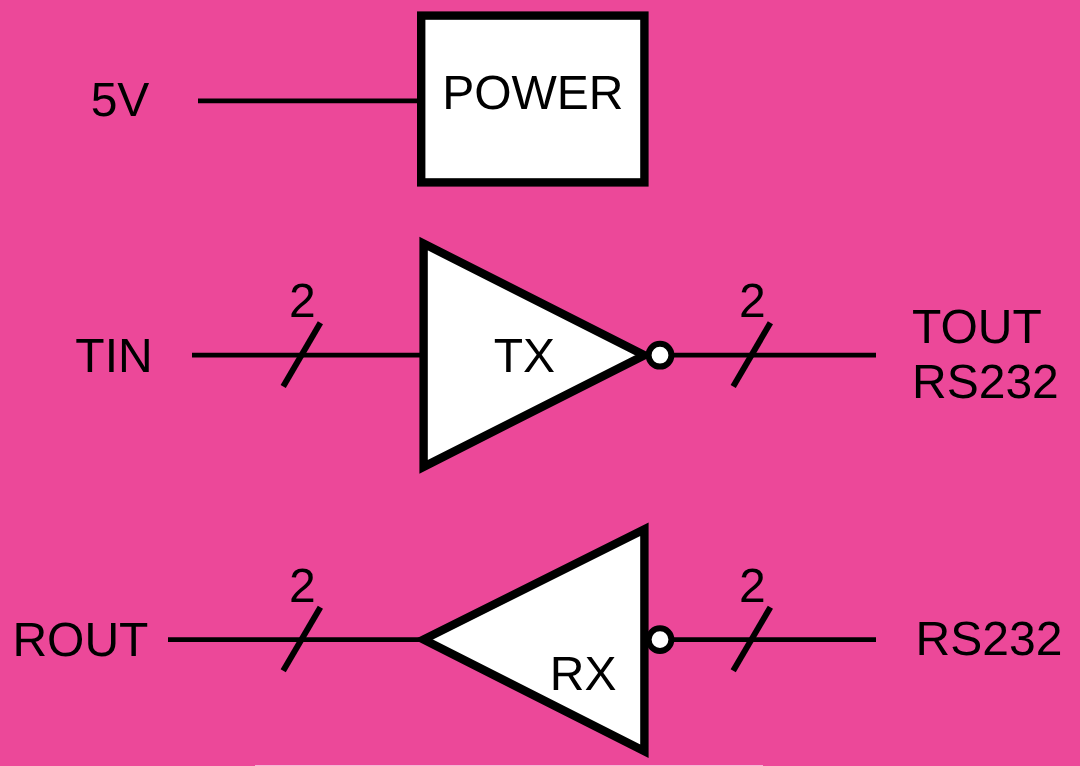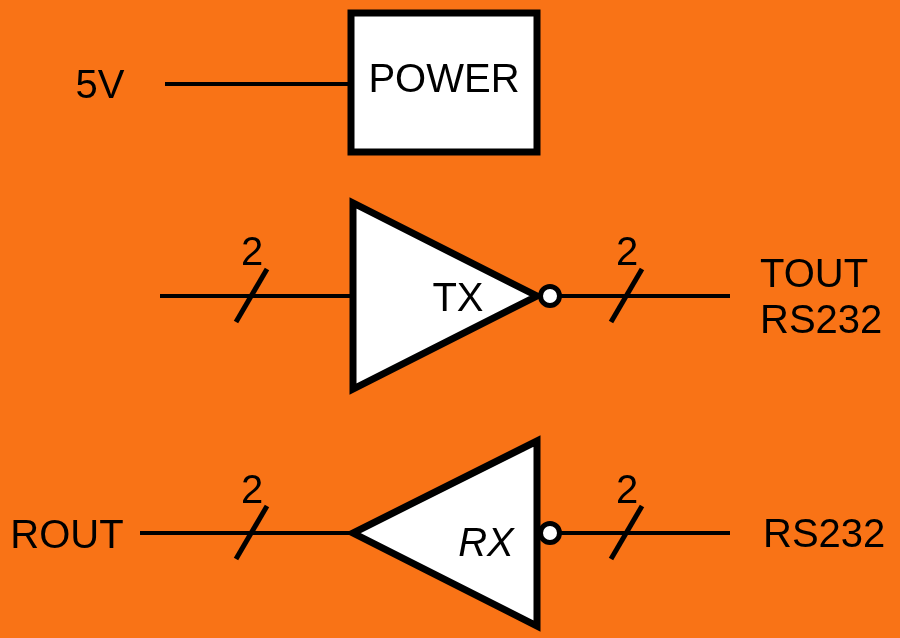--- a/index.html
+++ b/index.html
@@ -4,21 +4,21 @@
 <style>
   html, body {
     margin: 0;
     padding: 0;
     background: #ffffff;
   }
   #stage {
     position: relative;
     width: 900px;
     height: 638px;
-    background: #f97316;
+    background: #ec4899;
     font-family: "Liberation Sans", sans-serif;
     color: #000000;
     overflow: hidden;
   }
   #wires-svg {
     position: absolute;
     left: 0;
     top: 0;
     width: 900px;
     height: 638px;
@@ -75,37 +75,38 @@
 
     <line x1="560" y1="533" x2="730" y2="533" stroke="#000" stroke-width="4"></line>
 
     <line x1="611" y1="559" x2="642" y2="506" stroke="#000" stroke-width="5"></line>
   </svg>
 
   <div class="lbl center" style="left:100px; top:84px;">5V</div>
 
   <div class="lbl center" style="left:444px; top:78px;">POWER</div>
 
+  <div class="lbl center" style="left:95px; top:297px;">TIN</div>
 
   <div class="lbl center" style="left:252px; top:251px;">2</div>
 
-  <div class="lbl center" style="left:458px; top:297px;">TX</div>
+  <div class="lbl center" style="left:437px; top:297px;">TX</div>
 
   <div class="lbl center" style="left:627px; top:251px;">2</div>
 
   <div class="two-line" style="left:760px; top:296px;">
     <div>TOUT</div>
     <div>RS232</div>
   </div>
 
   <div class="lbl center" style="left:67px; top:534px;">ROUT</div>
 
   <div class="lbl center" style="left:252px; top:489px;">2</div>
 
-  <div class="lbl center" style="left:486px; top:542px;font-style:italic;">RX</div>
+  <div class="lbl center" style="left:486px; top:562px;">RX</div>
 
   <div class="lbl center" style="left:627px; top:489px;">2</div>
 
   <div class="two-line" style="left:763px; top:533px;">
     <div>RS232</div>
   </div>
 
 </div>
 
 </body></html>

